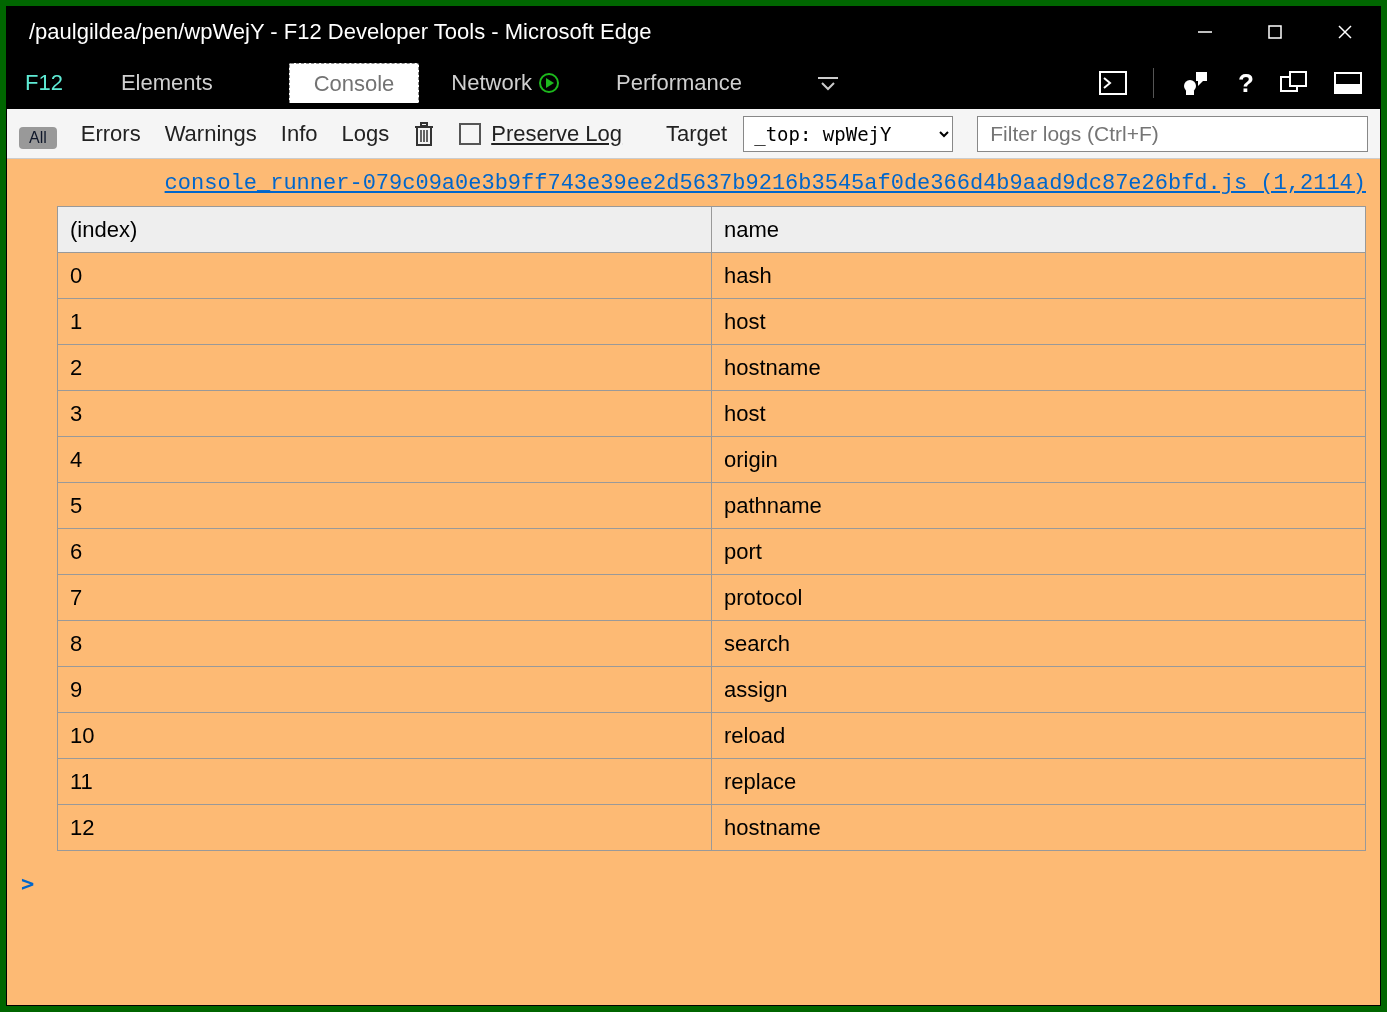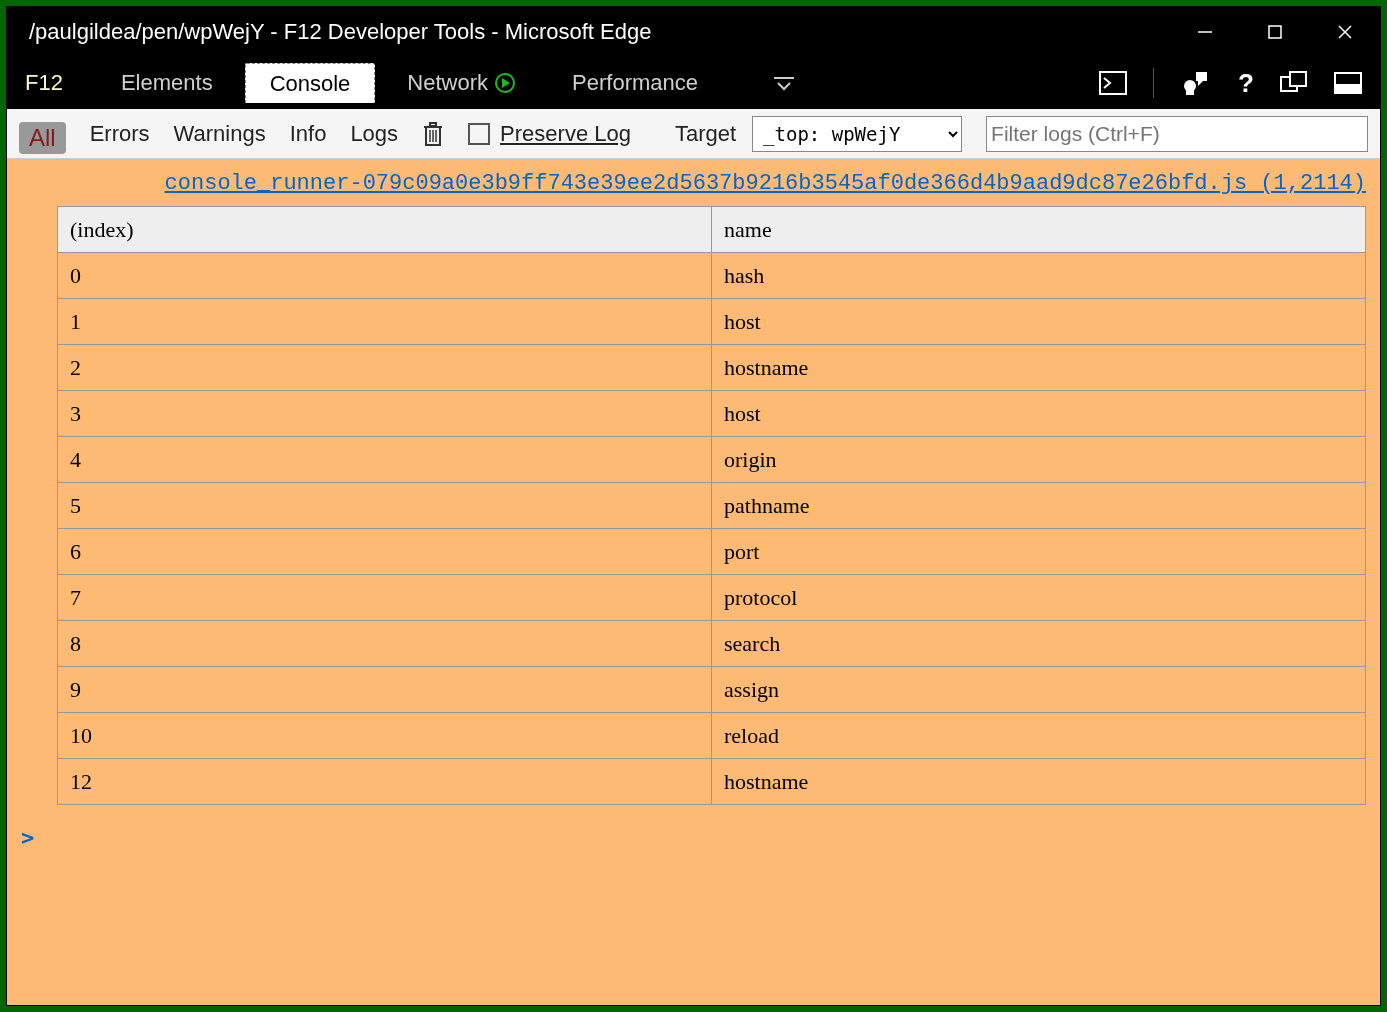--- a/index.html
+++ b/index.html
@@ -49,27 +49,28 @@
     padding-left: 18px;
   }
   .tabbar .tab {
     padding: 0 24px;
     height: 40px;
     display: flex;
     align-items: center;
     color: #d0d0d0;
     margin-right: 8px;
   }
-  .tabbar .tab.f12 { color: #fef9c3; padding: 0 10px 0 0; margin-right: 24px;}
+  .tabbar .tab.f12 { color: #5eead4; padding: 0 10px 0 0; margin-right: 24px;}
   .tabbar .tab.active {
     background: #fff;
-    color: #000000;
+    color: #737373;
     border: 1px dashed #888;
     border-bottom: none;
     border-radius: 2px 2px 0 0;
+    margin-left: 44px;
   }
   .tabbar .play-icon {
     margin-left: 6px;
     display: inline-flex;
     align-items: center;
   }
   .tabbar .chev { margin-left: 40px; color:#ccc; }
   .tabbar .spacer { flex: 1; }
   .tabbar .righticons { display:flex; align-items:center; gap:26px; padding-right:18px;}
   .tabbar .righticons .icon { color:#fff; display:flex; align-items:center;}
@@ -81,24 +82,24 @@
     display: flex;
     align-items: center;
     padding: 0 12px;
     font-size: 22px;
     color: #222;
     border-bottom: 1px solid #ccc;
     gap: 24px;
   }
   .filterbar .pill {
     background: #999;
-    color: #7f1d1d;
+    color: #0f172a;
     padding: 2px 10px;
     border-radius: 4px;
-    font-size: 24px;
+    font-size: 16px;
     margin-top: 8px;
   }
   .filterbar .fitem { color: #222; }
   .filterbar .trash { display:flex; align-items:center;}
   .filterbar .checkbox {
     width: 22px; height: 22px;
     border: 2px solid #555;
     display:inline-block;
   }
   .filterbar .preserve { display:flex; align-items:center; gap:10px;text-decoration:underline;}
@@ -111,21 +112,21 @@
     border: 1px solid #888;
     background:#fff;
     padding: 0 6px;
   }
   .filterbar input.filter-input {
     font-size: 21px;
     height: 36px;
     flex: 1;
     min-width: 250px;
     border: 1px solid #888;
-    padding: 0 4px;
+    padding: 0 12px;
     color:#737373;
   }
   
   .content {
     flex: 1;
     overflow: auto;
     background: #fdba74;
     padding: 0;
   }
   .sourcelink {
@@ -134,21 +135,21 @@
     padding: 12px 14px 6px 0;
     font-family: Consolas, "Courier New", monospace;
     font-size: 22px;
     color: #0066cc;
     text-decoration: underline;
   }
   .data-table {
     border-collapse: collapse;
     margin: 4px 14px 0 50px;
     width: calc(100% - 64px);
-    font-family: Liberation Serif, serif;
+    font-family: Liberation Sans, sans-serif;
     font-size: 22px;
   }
   .data-table th, .data-table td {
     border: 1px solid #999;
     padding: 8px 12px;
     text-align: left;
     font-weight: normal;
     height: 46px;
   }
   .data-table th {
@@ -326,20 +327,24 @@
           </tr>
           <tr>
             <td>9</td>
             <td>assign</td>
           </tr>
           <tr>
             <td>10</td>
             <td>reload</td>
           </tr>
           <tr>
+            <td>11</td>
+            <td>replace</td>
+          </tr>
+          <tr>
             <td>12</td>
             <td>hostname</td>
           </tr>
         </tbody>
     </table>
     <div class="prompt">&gt;</div>
   </div>
 
 </div>
 

